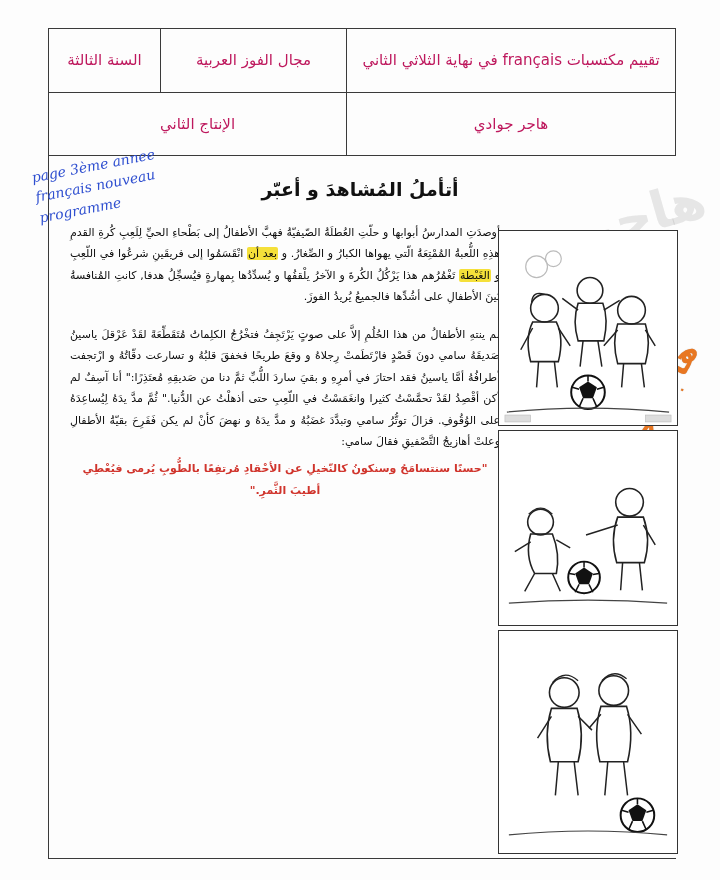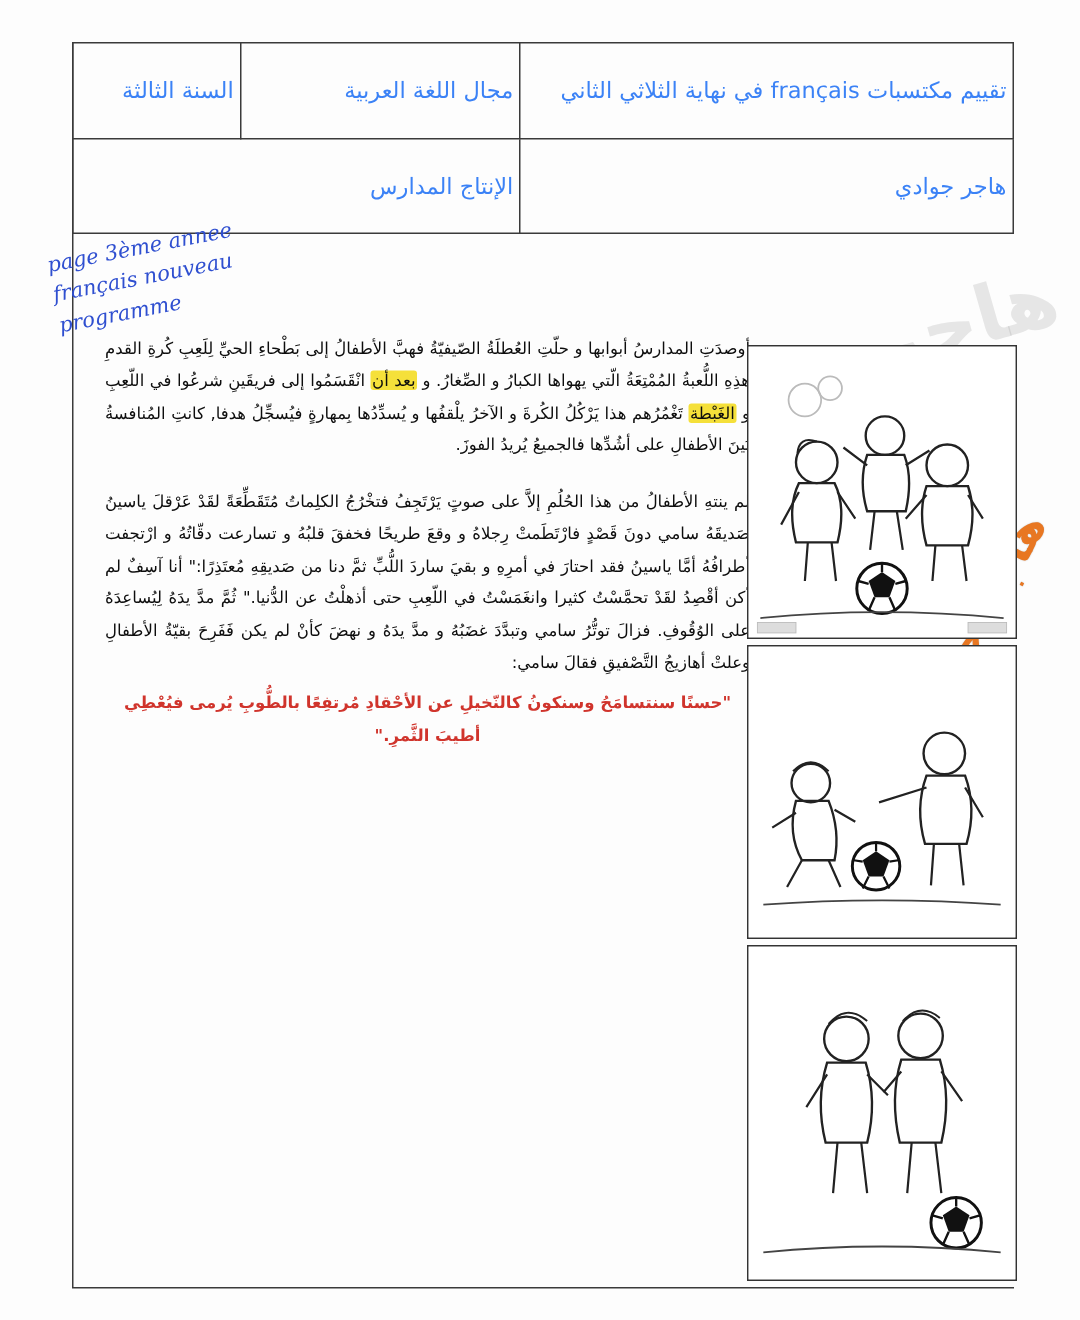--- a/index.html
+++ b/index.html
@@ -21,24 +21,25 @@
   .header-table {
     position: absolute;
     top: 28px;
     left: 48px;
     width: 628px;
     border-collapse: collapse;
     direction: rtl;
   }
   .header-table td {
     border: 1px solid #3a3a3a;
+    text-align: center;
     vertical-align: middle;
     font-family: "DejaVu Sans", sans-serif;
     font-size: 15px;
-    color: #3b82f6;
+    color: #be185d;
     padding: 20px 4px;
     line-height: 1.5;
   }
   .hdr-year   { width: 102px; height: 62px; }
   .hdr-field  { width: 170px; }
   .hdr-title  { width: 300px; font-size: 15.5px; }
   .hdr-prod   { height: 36px; font-size: 15px; }
   .hdr-name   { font-size: 15px; }
 
   
@@ -156,34 +157,35 @@
 </style>
 </head>
 <body>
 
 <div id="page">
 
   <table class="header-table">
     <tbody>
         <tr>
       <td class="hdr-title" rowspan="1">تقييم مكتسبات français في نهاية الثلاثي الثاني</td>
-      <td class="hdr-field">مجال اللغة العربية</td>
+      <td class="hdr-field">مجال الفوز العربية</td>
       <td class="hdr-year">السنة الثالثة</td>
     </tr>
     <tr>
       <td class="hdr-name">هاجر جوادي</td>
-      <td class="hdr-prod" colspan="2">الإنتاج المدارس</td>
+      <td class="hdr-prod" colspan="2">الإنتاج الثاني</td>
     </tr>
   </tbody>
     </table>
 
   <div class="left-rule"></div>
 
   <div class="blue-note">page 3ème annee français nouveau programme</div>
 
+  <div class="doc-title">أتأملُ المُشاهدَ و أعبّر</div>
 
   <div class="watermark">هاجر</div>
   <div class="watermark-orange">هاجر جوادي</div>
 
   <div class="text-col">
     <div class="para">
       <span>أوصدَتِ المدارسُ أبوابها و حلّتِ العُطلَةُ الصّيفيّةُ فهبَّ الأطفالُ إلى بَطْحاءِ الحيِّ لِلَعِبِ كُرةِ القدمِ هذِهِ اللُّعبةُ المُمْتِعَةُ الّتي يهواها الكبارُ و الصِّغارُ. و </span><span class="hl">بعد أن</span><span> انْقَسَمُوا إلى فريقَينِ شرعُوا في اللّعِبِ و </span><span class="hl">الغَبْطة</span><span> تَغْمُرُهم هذا يَرْكُلُ الكُرةَ و الآخرُ يلْقفُها و يُسدِّدُها بِمهارةٍ فيُسجِّلُ هدفا, كانتِ المُنافسةُ بَينَ الأطفالِ على أشُدِّها فالجميعُ يُريدُ الفوزَ.</span>
     </div>
     <div class="para p2">لم ينتهِ الأطفالُ من هذا الحُلُمِ إلاَّ على صوتٍ يَرْتَجِفُ فتخْرُجُ الكلِماتُ مُتَقَطِّعَةً لقَدْ عَرْقلَ ياسينُ صَديقَهُ سامي دونَ قَصْدٍ فارْتَطَمتْ رِجلاهُ و وقعَ طريحًا فخفقَ قلبُهُ و تسارعت دقّاتُهُ و ارْتجفت أطرافُهُ أمَّا ياسينُ فقد احتارَ في أمرِهِ و بقيَ ساردَ اللُّبِّ ثمَّ دنا من صَديقِهِ مُعتَذِرًا:" أنا آسِفٌ لم أكن أقْصِدُ لقَدْ تحمَّسْتُ كثيرا وانغَمَسْتُ في اللّعِبِ حتى أذهلْتُ عن الدُّنيا." ثُمَّ مدَّ يدَهُ لِيُساعِدَهُ على الوُقُوفِ. فزالَ توتُّرُ سامي وتبدَّدَ غضَبُهُ و مدَّ يدَهُ و نهضَ كأنْ لم يكن فَفَرِحَ بقيّةُ الأطفالِ وعلتْ أهازيجُ التَّصْفيقِ فقالَ سامي:</div>
     <div class="para red red-block">"حسنًا سنتسامَحُ وسنكونُ كالنّخيلِ عن الأحْقادِ مُرتفِعًا بالطُّوبِ يُرمى فيُعْطِي أطيبَ الثَّمرِ."</div>

